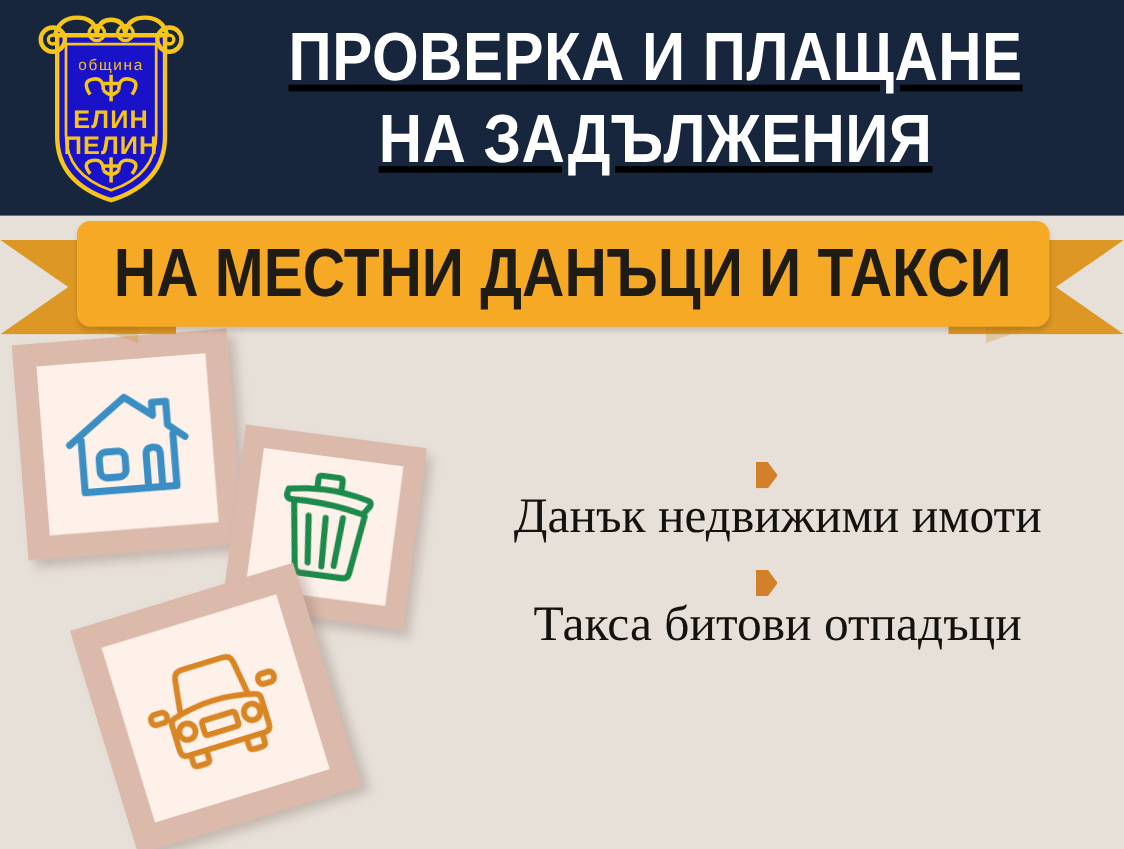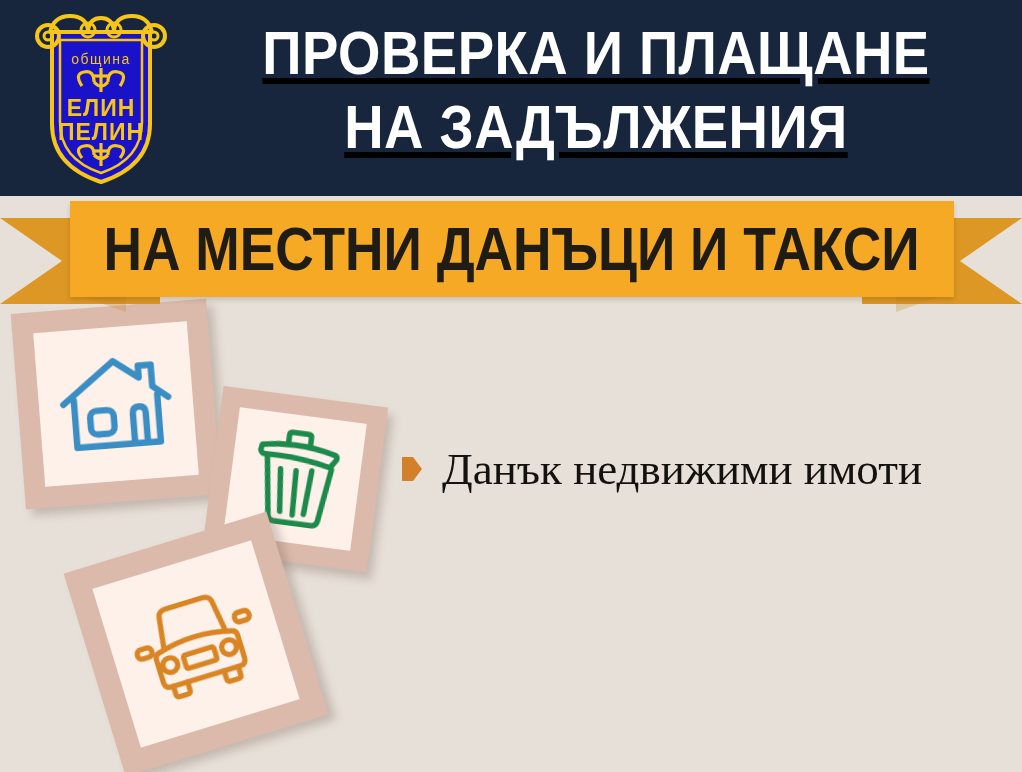--- a/index.html
+++ b/index.html
@@ -95,20 +95,21 @@
   }
   .ribbon-main {
     position: absolute;
     left: 70px; top: 5px;
     width: 884px; height: 96px;
     background: #f5a925;
     display: flex;
     align-items: center;
     justify-content: center;
     box-shadow: 0 3px 5px rgba(0,0,0,0.14);
+    border-radius: 12px;
   }
   .ribbon-text {
     color: #1f1c15;
     font-family: "Liberation Sans", sans-serif;
     font-weight: bold;
     font-size: 62px;
     line-height: 62px;
     letter-spacing: 0px;
     transform: scaleX(0.86);
     transform-origin: center center;
@@ -163,20 +164,21 @@
   .list-block {
     position: absolute;
     left: 402px; top: 420px;
     width: 610px;
     z-index: 4;
   }
   .list-item {
     display: flex;
     align-items: center;
     height: 98px;
+    flex-direction: column;
   }
   .bullet {
     width: 20px; height: 24px;
     background: #d2802a;
     clip-path: polygon(0 0, 11px 0, 20px 12px, 11px 24px, 0 24px);
     margin-right: 20px;
     flex: 0 0 auto;
   }
   .list-label {
     color: #14120f;
@@ -409,16 +411,20 @@
     </div>
   </div>
 
   <div class="list-block">
 
     <div class="list-item">
       <span class="bullet"></span>
       <span class="list-label">Данък недвижими имоти</span>
     </div>
 
+    <div class="list-item">
+      <span class="bullet"></span>
+      <span class="list-label">Такса битови отпадъци</span>
+    </div>
 
   </div>
 
 </div>
 
 </body></html>

